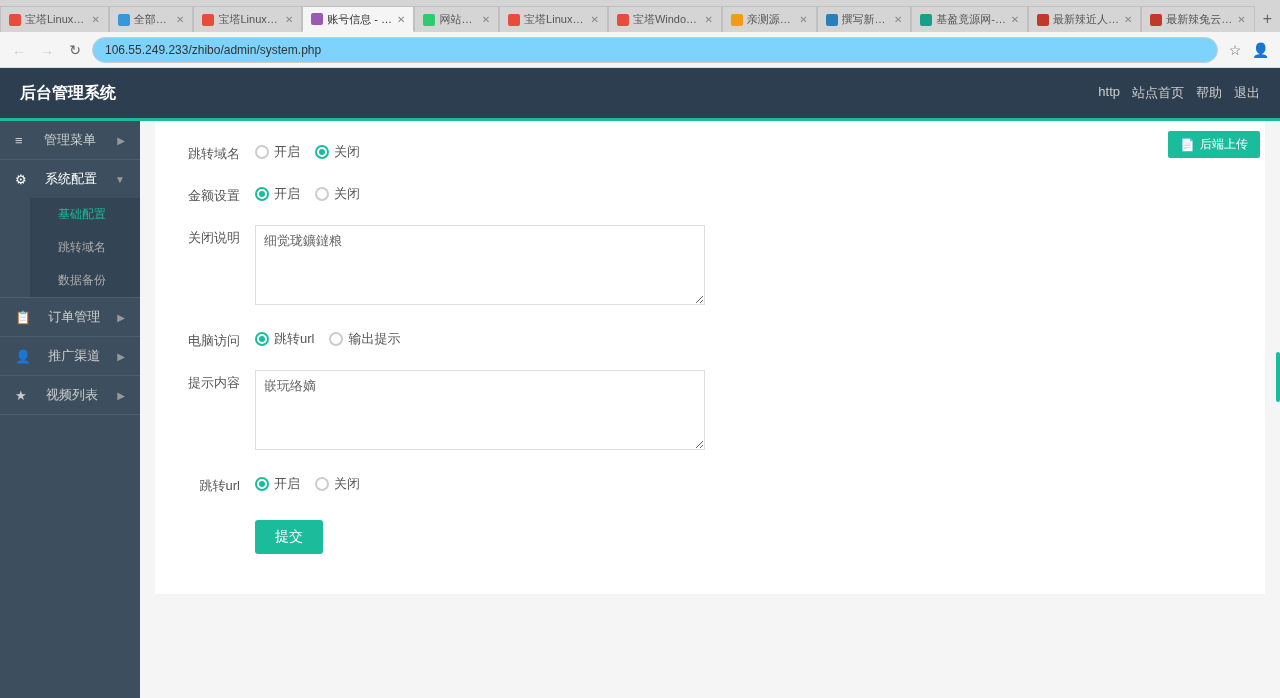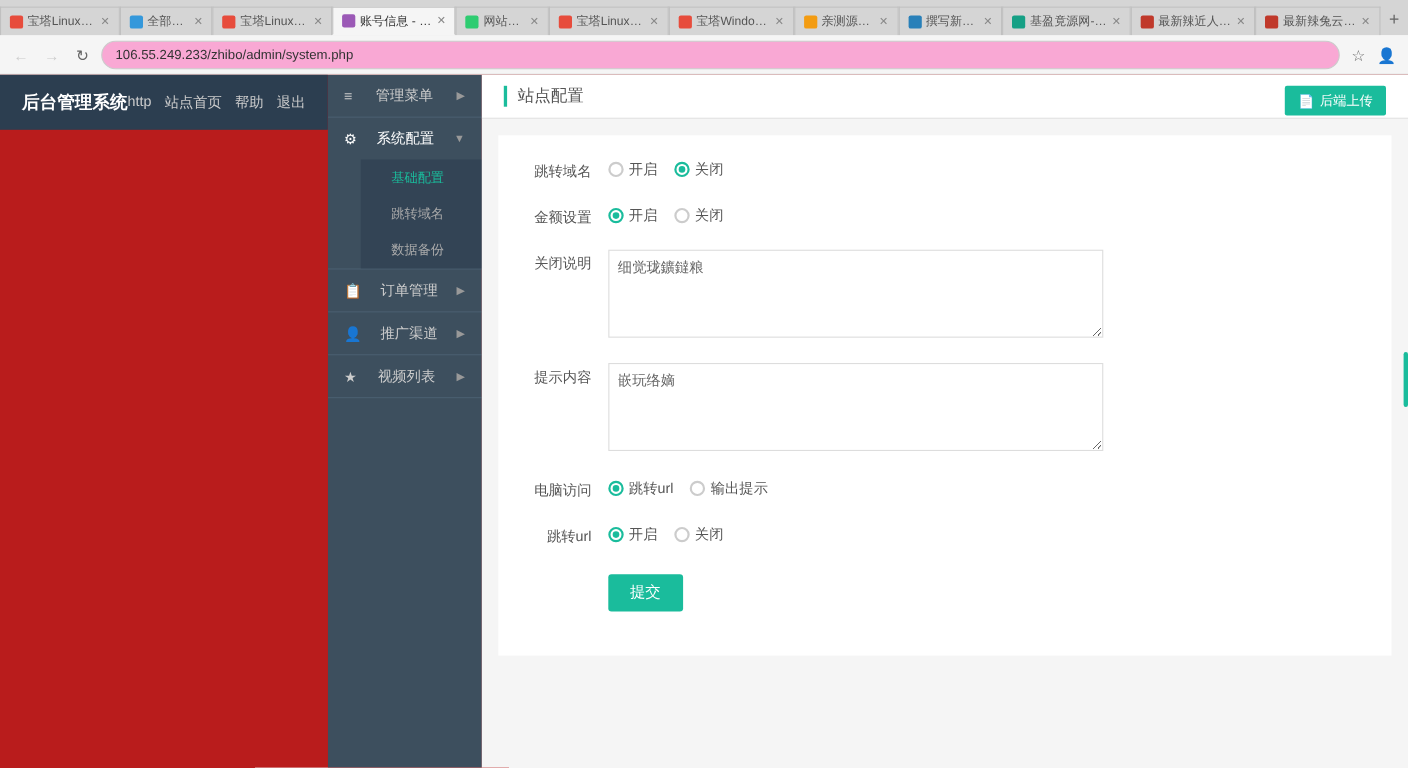--- a/index.html
+++ b/index.html
@@ -8,26 +8,26 @@
     .tab { display: flex; align-items: center; padding: 0 8px; height: 26px; background: #d5d5d5; border: 1px solid #c0c0c0; border-bottom: none; font-size: 11px; color: #555; cursor: pointer; min-width: 80px; max-width: 120px; white-space: nowrap; overflow: hidden; gap: 4px; }
     .tab.active { background: #f5f5f5; color: #333; border-bottom: 1px solid #f5f5f5; }
     .tab-favicon { width: 12px; height: 12px; background: #888; border-radius: 2px; flex-shrink: 0; }
     .tab-label { flex: 1; overflow: hidden; text-overflow: ellipsis; font-size: 11px; }
     .tab-close { font-size: 10px; color: #888; flex-shrink: 0; }
     .tab-new { padding: 0 8px; height: 26px; display: flex; align-items: center; font-size: 16px; color: #666; cursor: pointer; }
 
     .browser-toolbar { display: flex; align-items: center; background: #f5f5f5; padding: 4px 8px; gap: 6px; height: 36px; border-bottom: 1px solid #ddd; }
     .nav-btn { width: 22px; height: 22px; display: flex; align-items: center; justify-content: center; border: none; background: none; cursor: pointer; color: #666; font-size: 14px; border-radius: 3px; }
     .nav-btn.disabled { color: #ccc; cursor: default; }
-    .address-bar { flex: 1; height: 26px; border: 1px solid #ccc; border-radius: 13px; padding: 0 12px; font-size: 12px; background: #f9a8d4; color: #333; outline: none; }
+    .address-bar { flex: 1; height: 26px; border: 1px solid #ccc; border-radius: 13px; padding: 0 12px; font-size: 12px; background: #7dd3fc; color: #333; outline: none; }
     .toolbar-actions { display: flex; align-items: center; gap: 4px; }
     .toolbar-icon { width: 22px; height: 22px; display: flex; align-items: center; justify-content: center; font-size: 14px; color: #666; cursor: pointer; }
 
     
-    .page-wrapper { display: flex; flex-direction: row; height: calc(698px - 68px); background: #b91c1c; }
+    .page-wrapper { display: flex; flex-direction: column; height: calc(698px - 68px); background: #0f172a; }
 
     
     .site-header { background: #2c3e50; color: white; display: flex; align-items: center; justify-content: space-between; padding: 0 20px; height: 50px; flex-shrink: 0; }
     .site-title { font-size: 16px; font-weight: bold; color: white; }
     .header-nav { display: flex; gap: 12px; font-size: 13px; }
     .header-nav span { color: #ccc; cursor: pointer; }
     .teal-line { height: 3px; background: #1abc9c; flex-shrink: 0; }
 
     
     .main-container { display: flex; flex: 1; overflow: hidden; }
@@ -211,23 +211,20 @@
 
       <div class="content-area" style="position: relative;">
 
         <div style="position: absolute; top: 10px; right: 20px; z-index: 10;">
           <button class="btn-upload">
             <span>📄</span>
             <span>后端上传</span>
           </button>
         </div>
 
-        <div class="content-header">
-          <div class="page-title">站点配置</div>
-        </div>
 
         <div class="form-area">
 
           <div class="form-row">
             <div class="form-label">跳转域名</div>
             <div class="form-control">
               <div class="radio-group">
                 <label class="radio-item">
                   <div class="radio-circle"></div>
                   <span class="radio-label">开启</span>
@@ -257,42 +254,42 @@
           </div>
 
           <div class="form-row">
             <div class="form-label">关闭说明</div>
             <div class="form-control">
               <textarea class="form-textarea" rows="3" style="">细觉珑鑛鐽粮</textarea>
             </div>
           </div>
 
           <div class="form-row">
-            <div class="form-label">提示内容</div>
-            <div class="form-control">
-              <textarea class="form-textarea" rows="3" style="">嵌玩络嫡</textarea>
-            </div>
-          </div>
-
-          <div class="form-row">
             <div class="form-label">电脑访问</div>
             <div class="form-control">
               <div class="radio-group">
                 <label class="radio-item">
                   <div class="radio-circle selected"></div>
                   <span class="radio-label">跳转url</span>
                 </label>
                 <label class="radio-item">
                   <div class="radio-circle"></div>
                   <span class="radio-label">输出提示</span>
                 </label>
               </div>
             </div>
           </div>
 
+          <div class="form-row">
+            <div class="form-label">提示内容</div>
+            <div class="form-control">
+              <textarea class="form-textarea" rows="3" style="">嵌玩络嫡</textarea>
+            </div>
+          </div>
+
 
           <div class="form-row">
             <div class="form-label">跳转url</div>
             <div class="form-control">
               <div class="radio-group">
                 <label class="radio-item">
                   <div class="radio-circle selected"></div>
                   <span class="radio-label">开启</span>
                 </label>
                 <label class="radio-item">

